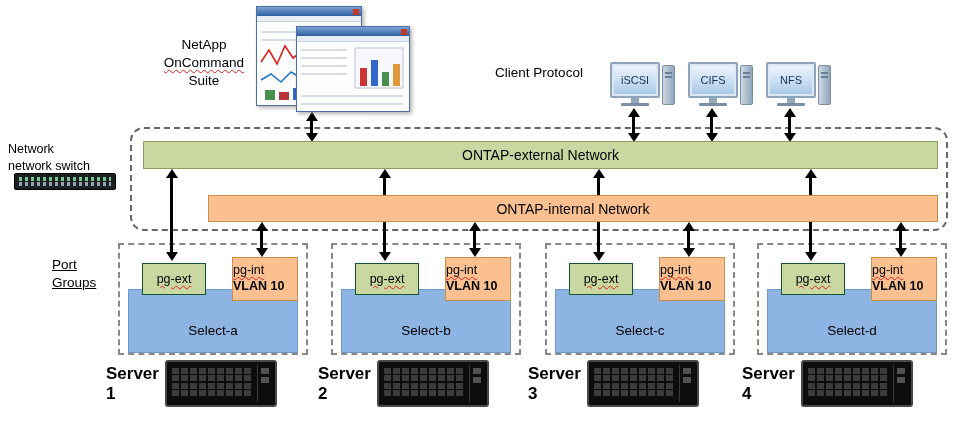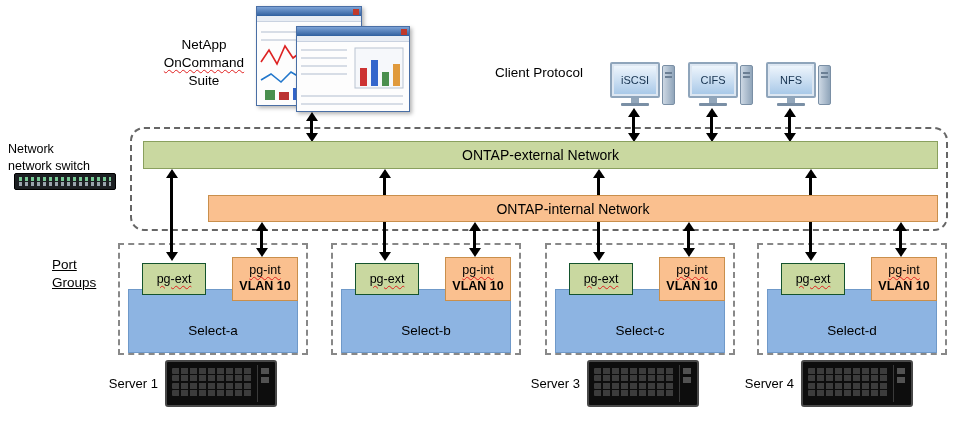--- a/index.html
+++ b/index.html
@@ -46,26 +46,26 @@
 
   
   .arrow-v { position:absolute; width:3px; background:#000; z-index:1; }
   .arrow-v::before { content:""; position:absolute; top:-8px; left:-4.5px; border-left:6px solid transparent; border-right:6px solid transparent; border-bottom:9px solid #000; }
   .arrow-v::after  { content:""; position:absolute; bottom:-8px; left:-4.5px; border-left:6px solid transparent; border-right:6px solid transparent; border-top:9px solid #000; }
 
   
   .node-group { position:absolute; top:243px; width:190px; height:112px; border:2px dashed #888; }
   .select-box { position:absolute; left:8px; right:8px; top:44px; height:64px; background:var(--node,#8db4e2); border:1px solid #6f99c9; display:flex; align-items:center; justify-content:center; padding-top:18px; font-size:13.5px; z-index:1; }
   .pg-ext { position:absolute; left:22px; top:18px; width:64px; height:32px; background:var(--ext,#c9d8a0); border:1px solid #14532d; display:flex; align-items:center; justify-content:center; font-size:12.5px; z-index:4; }
-  .pg-int { position:absolute; left:112px; top:12px; width:66px; height:44px; background:var(--int,#fac08f); border:1px solid #c98f4c; display:flex; flex-direction:column; align-items:center; justify-content:center; font-size:12.5px; line-height:1.25; z-index:4; }
+  .pg-int { position:absolute; left:112px; top:12px; width:66px; height:44px; background:var(--int,#fac08f); border:1px solid #c98f4c; display:flex; flex-direction:column; justify-content:center; font-size:12.5px; line-height:1.25; z-index:4; }
   .vlan { font-weight:bold; }
 
   
   .server-unit { position:absolute; top:360px; display:flex; align-items:center; }
-  .server-label { width:52px; text-align:right; margin-right:7px; font-size:13px; font-weight:normal; }
+  .server-label { width:52px; margin-right:7px; font-size:17px; font-weight:bold; }
   .server-body { position:relative; width:112px; height:47px; background:#0d0d0d; border:2px solid #484848; border-radius:3px; padding:4px 22px 4px 5px; }
   .server-slot { height:6px; margin:1.5px 0; background:repeating-linear-gradient(90deg,#3c3c3c 0 7px,#0d0d0d 7px 9px); border-radius:1px; }
   .server-panel { position:absolute; right:3px; top:3px; bottom:3px; width:15px; border-left:1px solid #3a3a3a; }
   .server-panel i { display:block; width:8px; height:6px; background:#525252; margin:3px auto; }
 </style>
 </head>
 <body>
 
 <div class="canvas">
 
@@ -253,20 +253,33 @@
       <div class="server-slot"></div>
         <div class="server-slot"></div>
         <div class="server-slot"></div>
         <div class="server-slot"></div>
       <div class="server-panel">
           <i></i>
           <i></i>
         </div>
     </div>
   </div>
+  <div class="server-unit" style="left:318px">
+    <div class="server-label">Server 2</div>
+    <div class="server-body">
+      <div class="server-slot"></div>
+        <div class="server-slot"></div>
+        <div class="server-slot"></div>
+        <div class="server-slot"></div>
+      <div class="server-panel">
+          <i></i>
+          <i></i>
+        </div>
+    </div>
+  </div>
   <div class="server-unit" style="left:528px">
     <div class="server-label">Server 3</div>
     <div class="server-body">
       <div class="server-slot"></div>
         <div class="server-slot"></div>
         <div class="server-slot"></div>
         <div class="server-slot"></div>
       <div class="server-panel">
           <i></i>
           <i></i>

